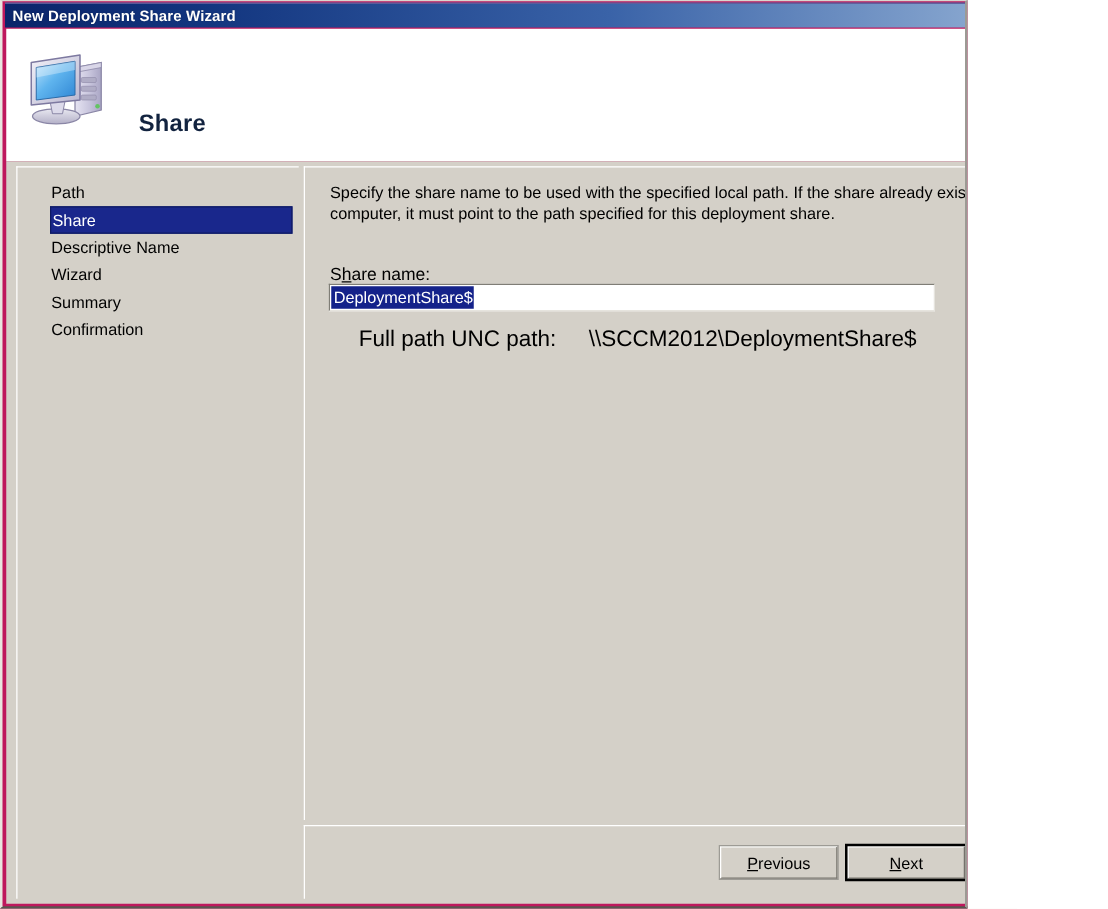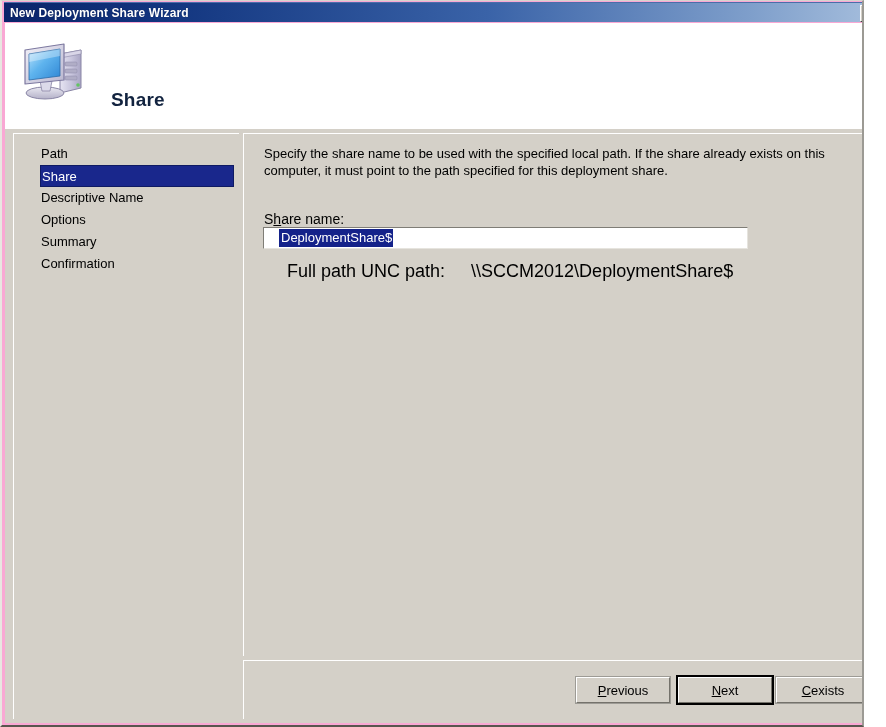--- a/index.html
+++ b/index.html
@@ -7,24 +7,24 @@
     padding: 0;
     background: #ffffff;
   }
   body {
     font-family: "Liberation Sans", sans-serif;
   }
 
   
   .window {
     position: relative;
-    width: 864px;
+    width: 774px;
     height: 727px;
     box-sizing: border-box;
-    background: #f9a8d4;
+    background: #be185d;
     border-left: 2px solid #e8e6e0;
     border-top: 1px solid #d8d5ce;
     border-right: 2px solid #9c9a94;
     border-bottom: 2px solid #58564f;
     overflow: hidden;
   }
 
   
   .titlebar {
     position: absolute;
@@ -178,21 +178,21 @@
     width: 485px;
     height: 22px;
     background: #ffffff;
     border-top: 1px solid #7f7d76;
     border-left: 1px solid #7f7d76;
     border-right: 1px solid #e6e4de;
     border-bottom: 1px solid #e6e4de;
     box-sizing: border-box;
     display: flex;
     align-items: center;
-    padding-left: 15px;
+    padding-left: 1px;
     cursor: text;
   }
   .share-input .sel-text {
     background: #14228a;
     color: #ffffff;
     font-size: 13px;
     line-height: 16px;
     padding: 1px 1px 1px 2px;
     white-space: nowrap;
   }
@@ -304,21 +304,21 @@
     </div>
     <div class="header-title">Share</div>
   </div>
 
   <div class="body-area">
 
     <div class="nav-panel">
       <div class="nav-item">Path</div>
       <div class="nav-item selected">Share</div>
       <div class="nav-item">Descriptive Name</div>
-      <div class="nav-item">Options</div>
+      <div class="nav-item">Wizard</div>
       <div class="nav-item">Summary</div>
       <div class="nav-item">Confirmation</div>
     </div>
 
     <div class="content-panel">
       <div class="intro-text">Specify the share name to be used with the specified local path.  If the share already exists on this computer, it must point to the path specified for this deployment share.</div>
 
       <div class="field-label"><span>S</span><span class="accel">h</span><span>are name:</span></div>
 
       <div class="share-input">

